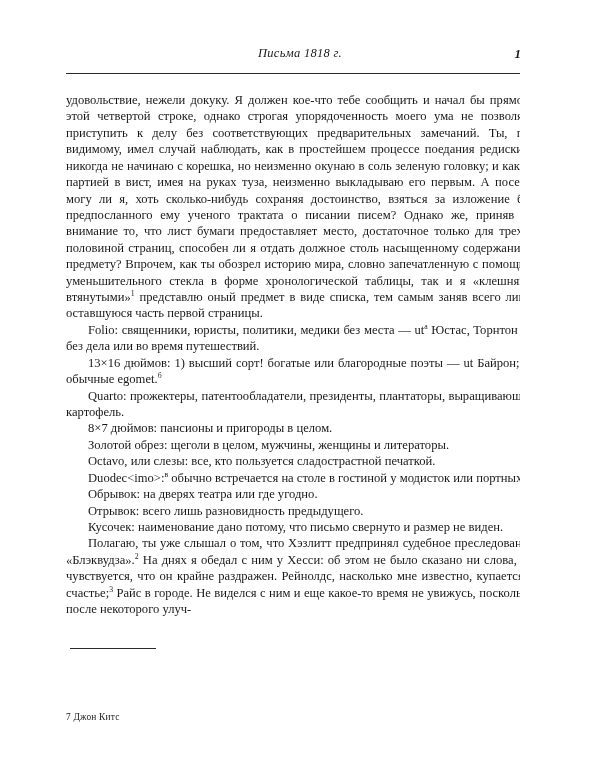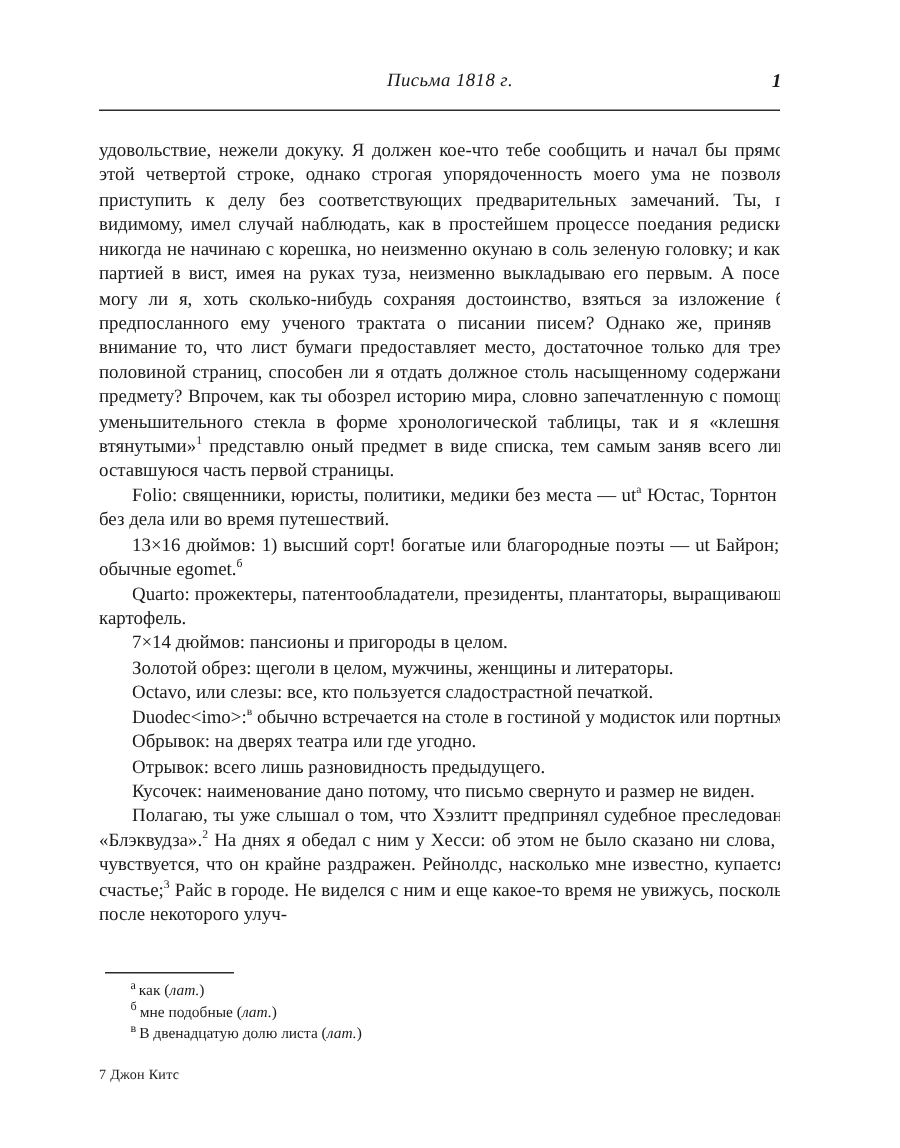--- a/index.html
+++ b/index.html
@@ -133,36 +133,31 @@
       <div class="runhead-folio">137</div>
     </div>
 
     <hr class="rule">
 
     <div class="body-text">
         <p class="noindent">удовольствие, нежели докуку. Я должен кое-что тебе сообщить и начал бы прямо в этой четвертой строке, однако строгая упорядоченность моего ума не позволяет приступить к делу без соответствующих предварительных замечаний. Ты, по-видимому, имел случай наблюдать, как в простейшем процессе поедания редиски я никогда не начинаю с корешка, но неизменно окунаю в соль зеленую головку; и как за партией в вист, имея на руках туза, неизменно выкладываю его первым. А посему могу ли я, хоть сколько-нибудь сохраняя достоинство, взяться за изложение без предпосланного ему ученого трактата о писании писем? Однако же, приняв во внимание то, что лист бумаги предоставляет место, достаточное только для трех с половиной страниц, способен ли я отдать должное столь насыщенному содержанием предмету? Впрочем, как ты обозрел историю мира, словно запечатленную с помощью уменьшительного стекла в форме хронологической таблицы, так и я «клешнями втянутыми»<sup>1</sup> представлю оный предмет в виде списка, тем самым заняв всего лишь оставшуюся часть первой страницы.</p>
         <p class="">Folio: священники, юристы, политики, медики без места — ut<sup>а</sup> Юстас, Торнтон — без дела или во время путешествий.</p>
         <p class="">13×16 дюймов: 1) высший сорт! богатые или благородные поэты — ut Байрон; 2) обычные egomet.<sup>б</sup></p>
         <p class="">Quarto: прожектеры, патентообладатели, президенты, плантаторы, выращивающие картофель.</p>
-        <p class="">7×14 дюймов: пансионы и пригороды в целом.</p>
+        <p class="">8×7 дюймов: пансионы и пригороды в целом.</p>
         <p class="">Золотой обрез: щеголи в целом, мужчины, женщины и литераторы.</p>
         <p class="">Octavo, или слезы: все, кто пользуется сладострастной печаткой.</p>
         <p class="">Duodec&lt;imo&gt;:<sup>в</sup> обычно встречается на столе в гостиной у модисток или портных.</p>
         <p class="">Обрывок: на дверях театра или где угодно.</p>
         <p class="">Отрывок: всего лишь разновидность предыдущего.</p>
         <p class="">Кусочек: наименование дано потому, что письмо свернуто и размер не виден.</p>
         <p class="">Полагаю, ты уже слышал о том, что Хэзлитт предпринял судебное преследование «Блэквудза».<sup>2</sup> На днях я обедал с ним у Хесси: об этом не было сказано ни слова, но чувствуется, что он крайне раздражен. Рейнолдс, насколько мне известно, купается в счастье;<sup>3</sup> Райс в городе. Не виделся с ним и еще какое-то время не увижусь, поскольку после некоторого улуч-</p>
       </div>
 
   </div>
 
   <div class="footnotes">
     <hr class="fn-rule">
-    <ul class="fn-list">
-        <li><span class="fn-mark">а</span><span>как (<span class="lat">лат.</span>)</span></li>
-        <li><span class="fn-mark">б</span><span>мне подобные (<span class="lat">лат.</span>)</span></li>
-        <li><span class="fn-mark">в</span><span>В двенадцатую долю листа (<span class="lat">лат.</span>)</span></li>
-      </ul>
   </div>
 
   <div class="catchline">7 Джон Китс</div>
 
 </div>
 
 </body></html>

